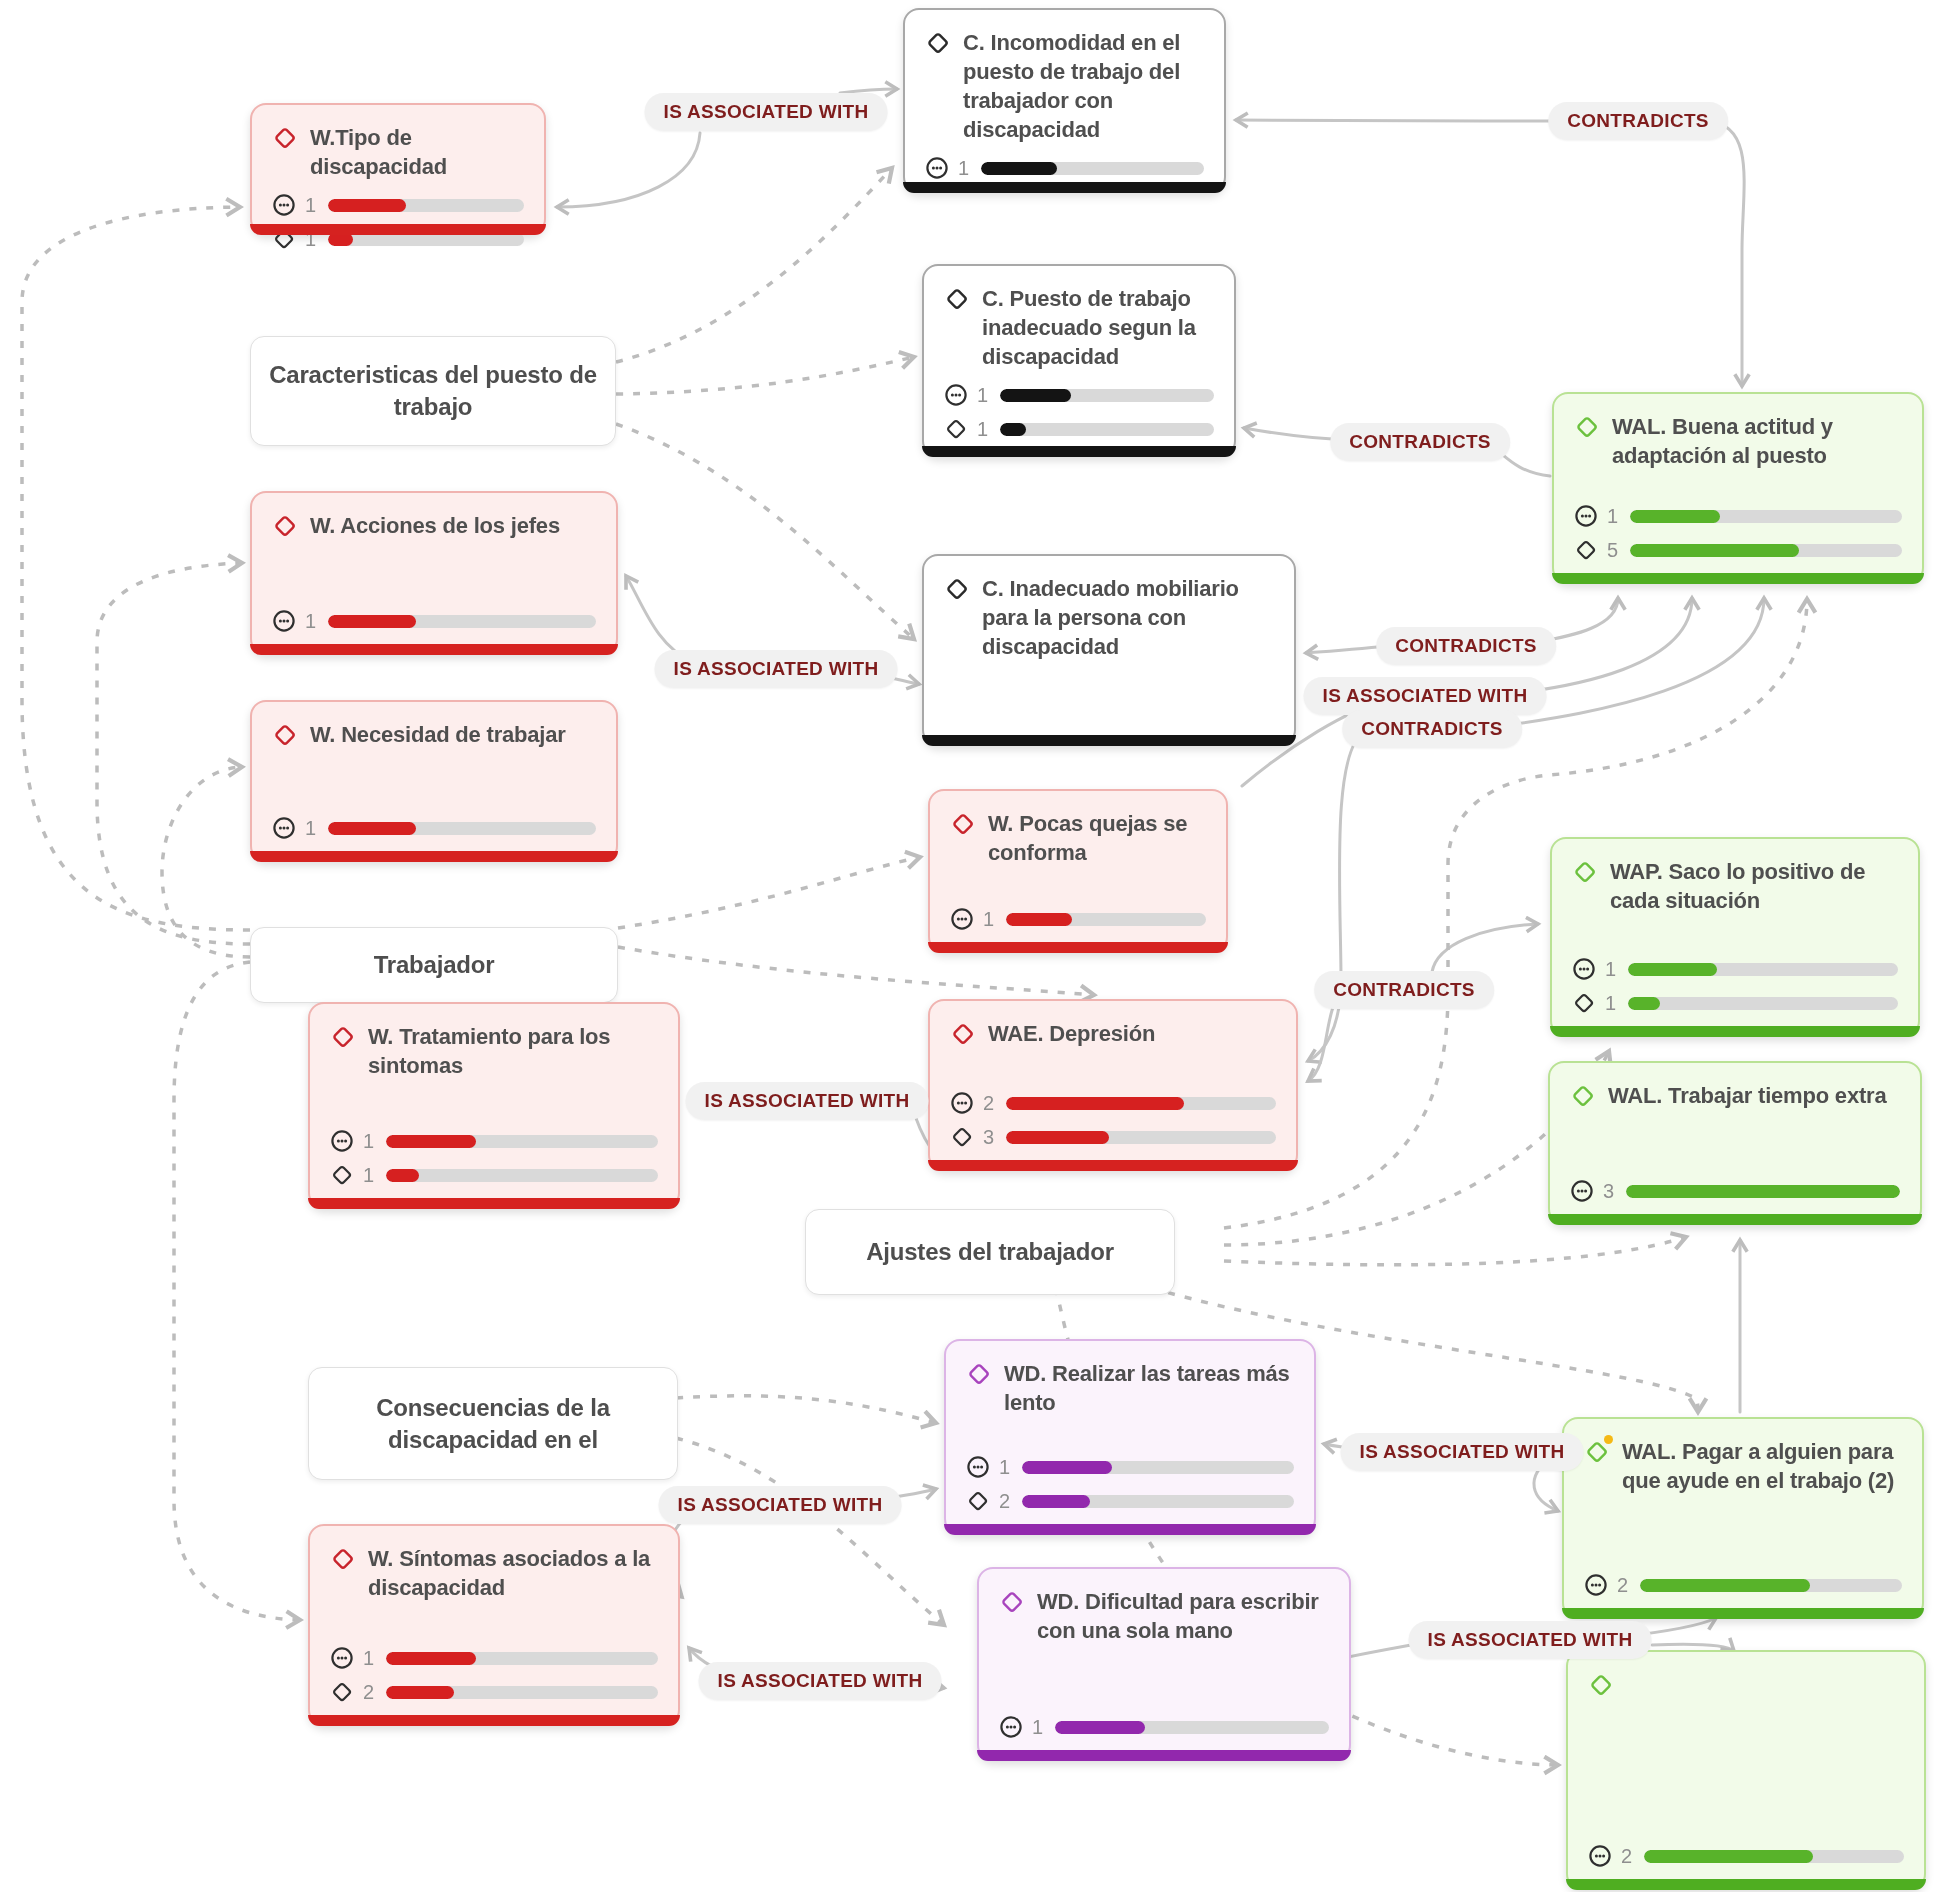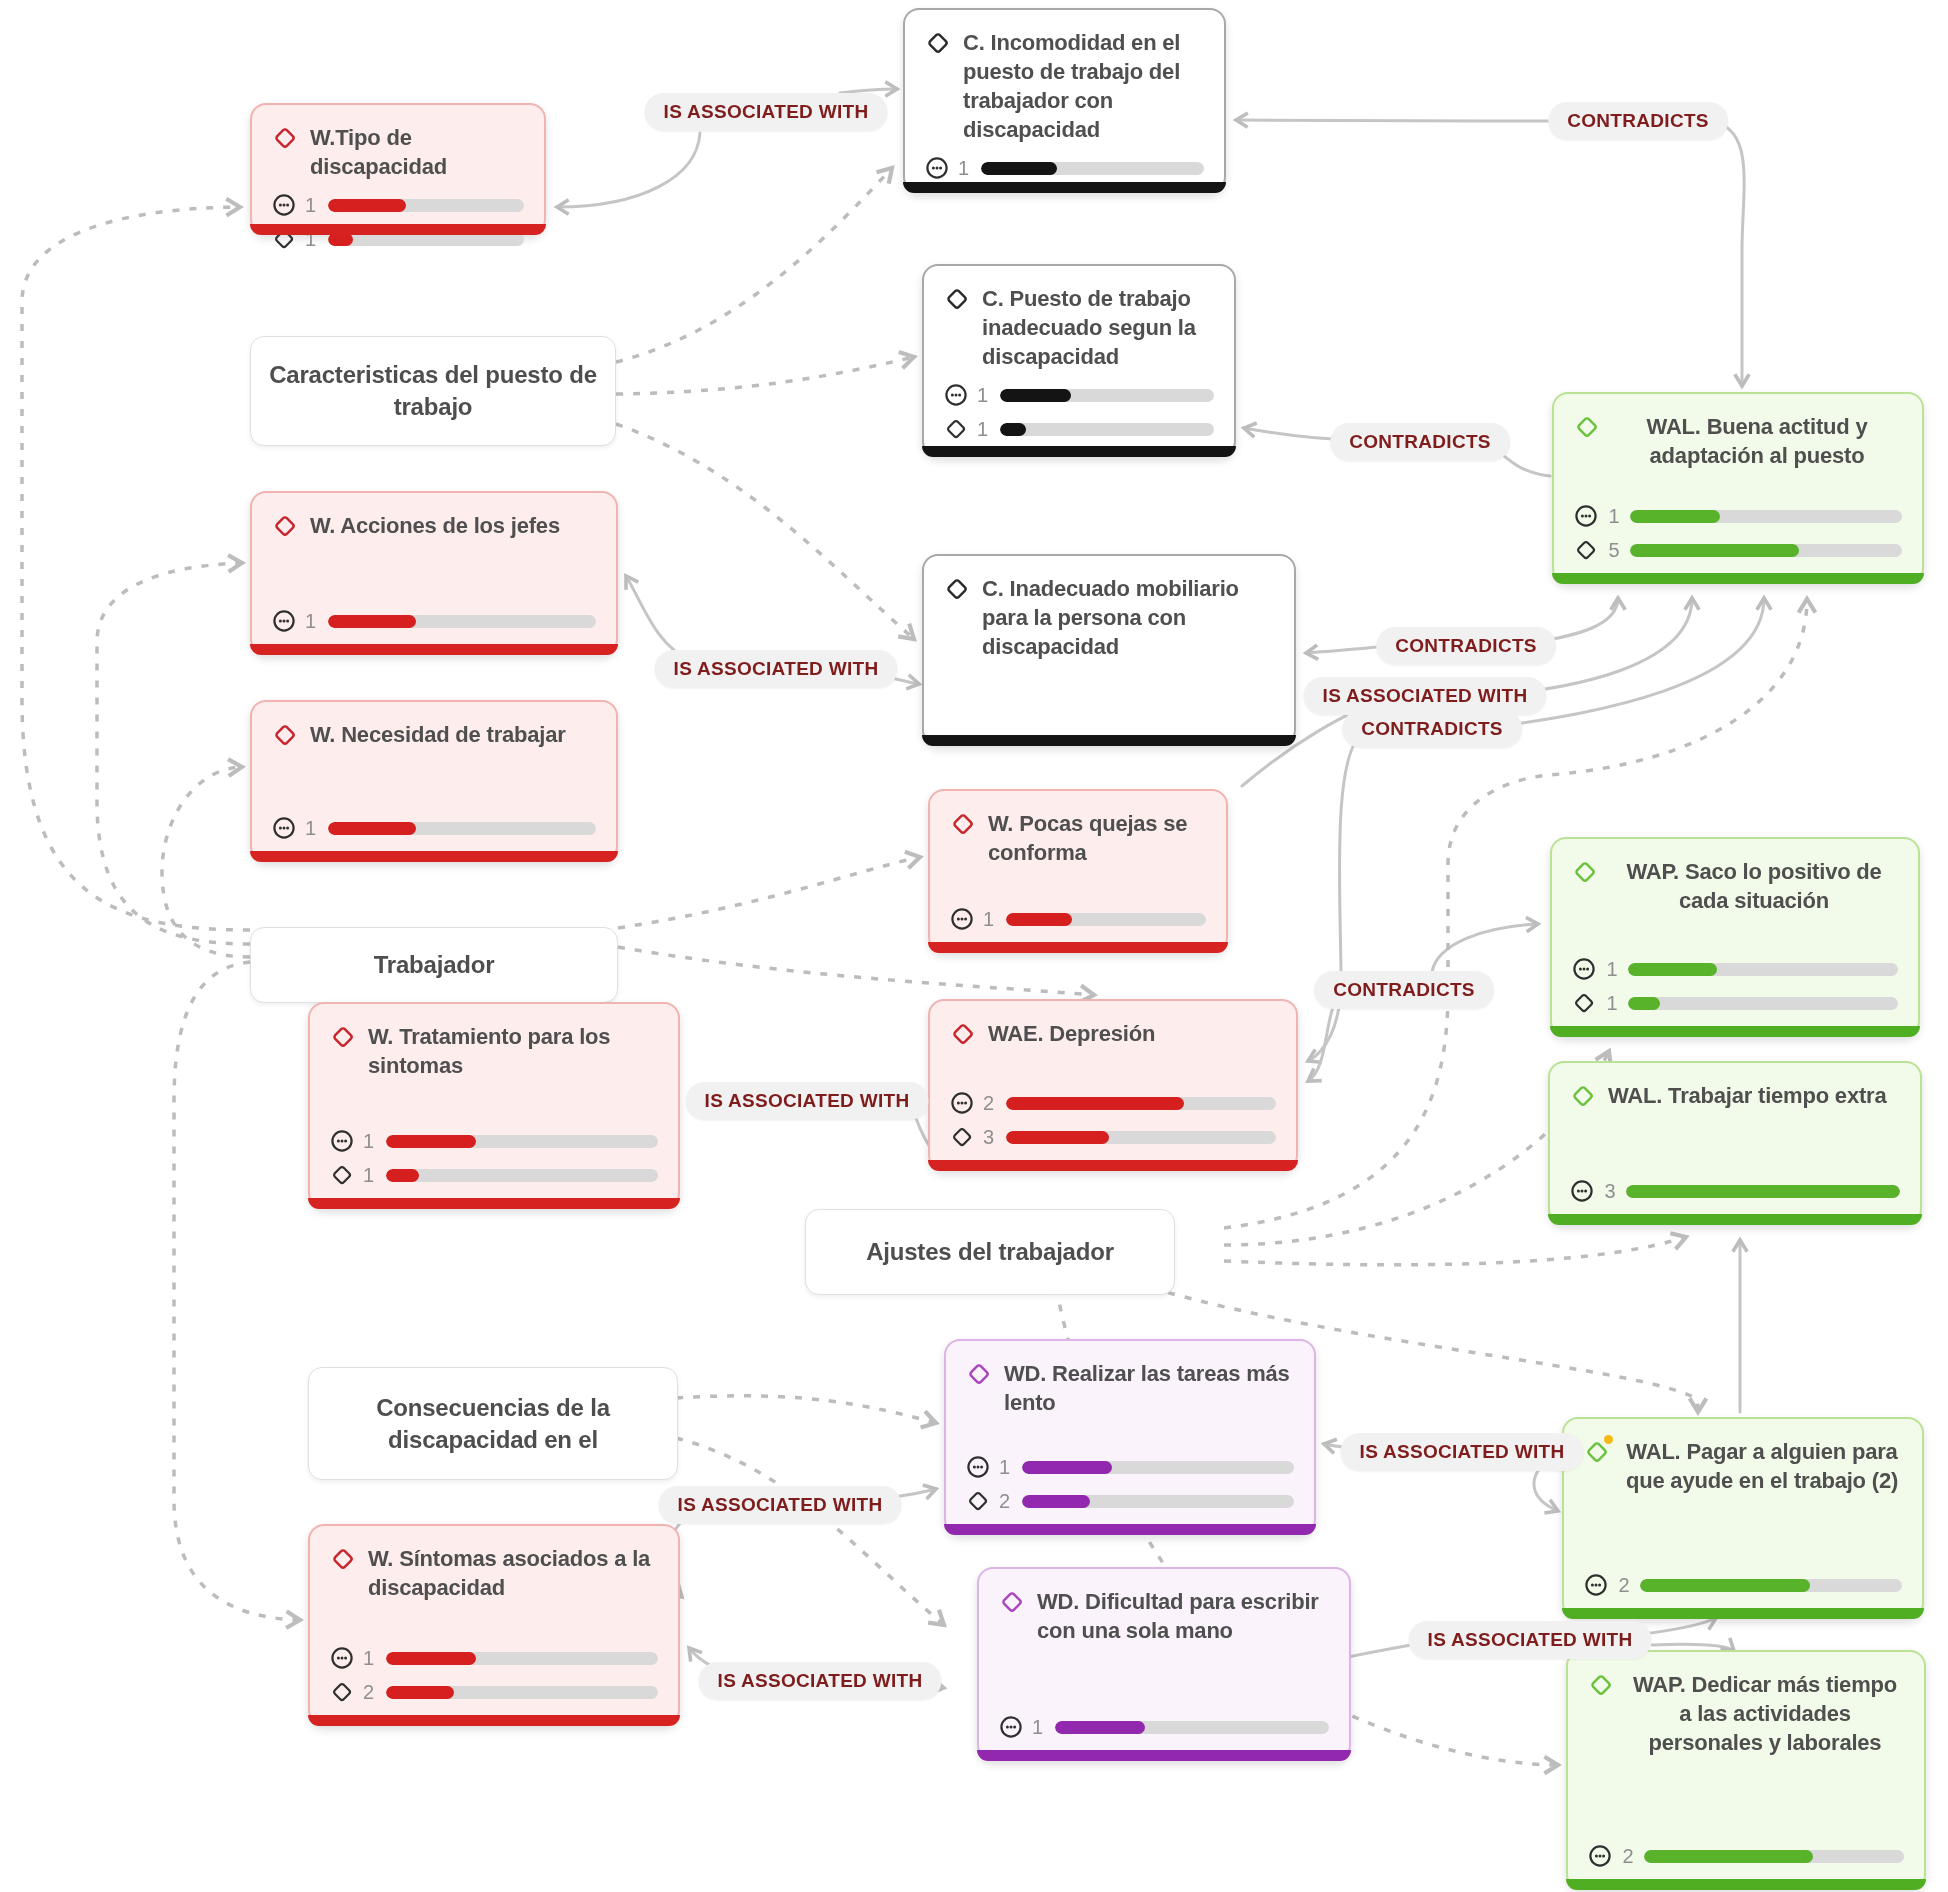--- a/index.html
+++ b/index.html
@@ -22,21 +22,21 @@
   .srow{display:flex;align-items:center;gap:9px;}
   .sico{flex:0 0 auto;width:24px;height:24px;}
   .sval{font-size:20px;color:#8f8f8f;min-width:14px;}
   .sbar{flex:1 1 auto;height:13px;border-radius:8px;background:#d9d9d9;position:relative;overflow:hidden;}
   .sfill{position:absolute;left:0;top:0;bottom:0;border-radius:8px;}
 
   .node.red{background:#fdeeed;border-color:#f0b3b0;}
   .node.red .accent{background:#d62220;}
   .node.black{background:#ffffff;border-color:#a8a8a8;}
   .node.black .accent{background:#141414;}
-  .node.green{background:#f2fbe9;border-color:#b9e294;text-align:center;}
+  .node.green{background:#f2fbe9;border-color:#b9e294;}
   .node.green .accent{background:#4fae21;}
   .node.purple{background:#fbf3fc;border-color:#dcb4e6;}
   .node.purple .accent{background:#9228ad;}
 
   .node.label{background:#ffffff;border:1.5px solid #e0e0e0;border-radius:14px;
         box-shadow:0 2px 5px rgba(0,0,0,.07);justify-content:center;align-items:center;
         padding:10px 16px;}
   .node.label .title{text-align:center;font-size:24px;color:#4e4e4e;}
 
   .pill{position:absolute;transform:translate(-50%,-50%);background:#f1f1f1;color:#7f1d1d;
@@ -592,21 +592,20 @@
         </div>
     <div class="accent"></div>
   </div>
       <div class="node green" style="left: 1566px; top: 1650px; width: 360px; height: 240px;">
     <div class="head">
       <span class="dmark">
             <svg width="26" height="26" viewBox="0 0 26 26">
               <rect x="6.2" y="6.2" width="13.6" height="13.6" rx="2.6" fill="none" stroke="#6cc13e" stroke-width="2.4" transform="rotate(45 13 13)"></rect>
             </svg>
           </span>
-      <span class="title">WAP. Dedicar más tiempo a las actividades personales y laborales</span>
     </div>
     <div class="stats">
           <div class="srow">
             <span class="sico"><svg width="24" height="24" viewBox="0 0 24 24">
                 <circle cx="12" cy="12" r="9.6" fill="none" stroke="#2f2f2f" stroke-width="2.2"></circle>
                 <circle cx="8.4" cy="12" r="1.5" fill="#2f2f2f"></circle>
                 <circle cx="12" cy="12" r="1.5" fill="#2f2f2f"></circle>
                 <circle cx="15.6" cy="12" r="1.5" fill="#2f2f2f"></circle>
               </svg></span>
             <span class="sval">2</span>

